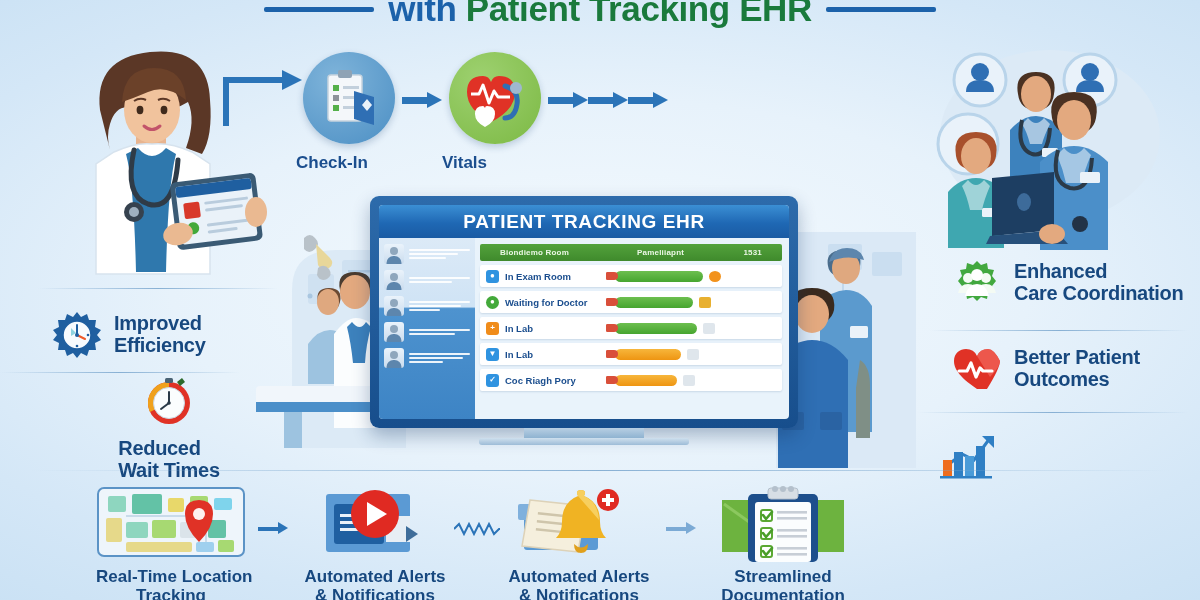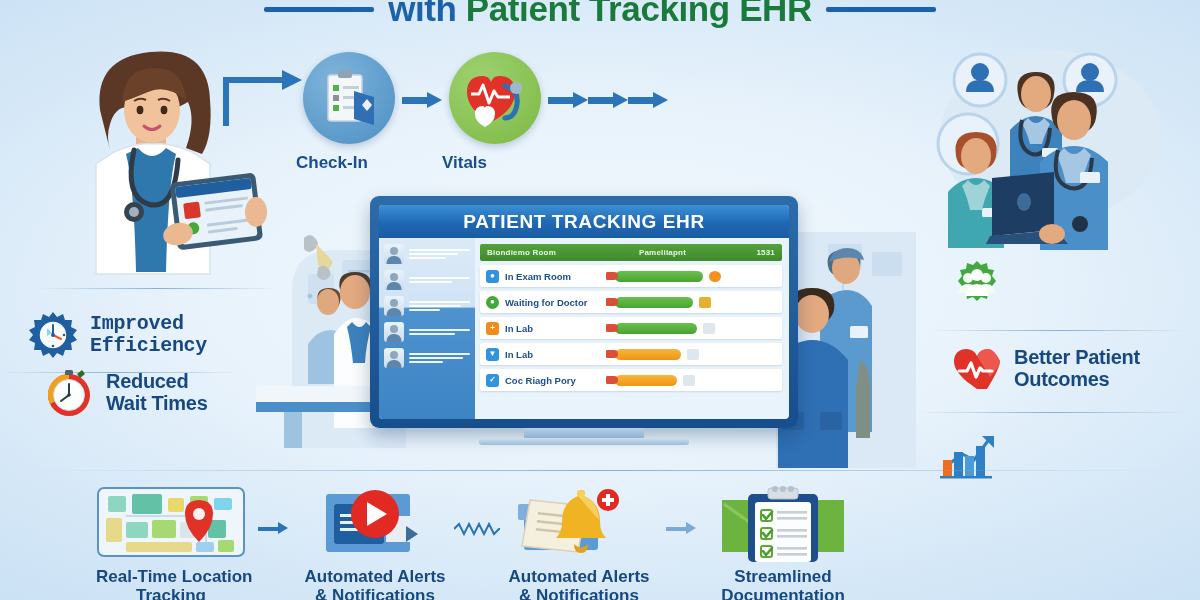--- a/index.html
+++ b/index.html
@@ -45,21 +45,21 @@
   #mon-title { height: 33px; background: linear-gradient(180deg,#3b8fd4 0%, #1f68b4 55%, #1a5ba3 100%); color:#fff; font-size: 19px; font-weight: bold; letter-spacing: .6px; display:flex; align-items:center; justify-content:center; }
   #mon-body { flex: 1; display: flex; }
   #mon-side { width: 96px; background: linear-gradient(180deg,#dceaf7 0%, #cfe3f5 38%, #4e93cf 39%, #3d84c5 100%); padding: 6px 5px; display:flex; flex-direction:column; gap: 6px; }
   .pt-row { display:flex; gap:5px; align-items:center; }
   .pt-av { width:20px; height:20px; border-radius:3px; flex:none; background: linear-gradient(#eaf3fb,#cadcee); position:relative; overflow:hidden; }
   .pt-av::before { content:""; position:absolute; left:50%; top:3px; transform:translateX(-50%); width:8px; height:8px; border-radius:50%; background:#8fa7bd; }
   .pt-av::after { content:""; position:absolute; left:50%; bottom:0; transform:translateX(-50%); width:15px; height:8px; border-radius:7px 7px 0 0; background:#5d86ad; }
   .pt-lines { flex:1; display:flex; flex-direction:column; gap:2px; }
   .pt-lines i { display:block; height:2px; background:#ffffff; opacity:.9; border-radius:1px; }
   #mon-main { flex:1; padding: 6px 7px 6px 5px; display:flex; flex-direction:column; gap:4px; }
-  #tbl-head { height: 17px; background: linear-gradient(#53a23c,#3f8a2c); border-radius:2px; display:flex; align-items:center; padding: 0 7px; gap:6px; }
+  #tbl-head { height: 17px; background: linear-gradient(#53a23c,#3f8a2c); border-radius:2px; display:flex; align-items:center; padding: 0 20px; gap:6px; }
   #tbl-head span { color:#eaf7e4; font-size:8px; font-weight:bold; letter-spacing:.2px; }
   .h-c1 { flex: 1.35; }
   .h-c2 { flex: 1; }
   .h-c3 { width: 22px; text-align:right; }
   .trow { height: 22px; background:#fff; border-radius:2px; display:flex; align-items:center; padding:0 6px; gap:6px; box-shadow:0 1px 2px rgba(40,80,130,.16); }
   .st-ic { width:13px; height:13px; border-radius:3px; flex:none; display:flex; align-items:center; justify-content:center; color:#fff; font-size:8px; font-weight:bold; line-height:1; }
   .st-blue { background:#2f93e0; }
   .st-green { background:#43a93a; border-radius:50%; }
   .st-orange { background:#f08c1a; }
   .st-name { font-size:9.5px; font-weight:bold; color:#1b4e8e; white-space:nowrap; flex:none; width:104px; overflow:hidden; }
@@ -221,21 +221,21 @@
     <path d="M62 134 l62 -6 v58 l-62 6z" fill="#1d3e62"></path>
     <path d="M60 192 l66 -6 l12 14 H56z" fill="#27507b"></path>
     <ellipse cx="94" cy="158" rx="7" ry="9" fill="#3d6b9a"></ellipse>
     <ellipse cx="122" cy="190" rx="13" ry="10" fill="#e3a97f"></ellipse>
     <circle cx="150" cy="180" r="8" fill="#223246"></circle>
   </svg>
 </div>
 
 <div class="abs hairline" style="left:38px; top:288px; width:240px;"></div>
 
-<div class="abs benefit" style="left:28px; top:310px; width:250px;font-family:Liberation Mono, monospace;">
+<div class="abs benefit" style="left:52px; top:310px; width:250px;">
   <div class="bicon">
     <svg width="50" height="50" viewBox="0 0 50 50">
       <path d="M25 2 l4 5 l6 -3 l2 6 l7 0 l-1 7 l6 3 l-4 5 l4 5 l-6 3 l1 7 l-7 0 l-2 6 l-6 -3 l-4 5 l-4 -5 l-6 3 l-2 -6 l-7 0 l1 -7 l-6 -3 l4 -5 l-4 -5 l6 -3 l-1 -7 l7 0 l2 -6 l6 3z" fill="#1f5fa0"></path>
       <circle cx="25" cy="25" r="14" fill="#f7fbfe"></circle>
       <circle cx="25" cy="25" r="14" fill="none" stroke="#1f5fa0" stroke-width="1.5"></circle>
       <path d="M19 18 l5 5 l-5 3z" fill="#8fd4e0"></path>
       <path d="M25 25 L25 15" stroke="#1f5fa0" stroke-width="2" stroke-linecap="round"></path>
       <path d="M25 25 L33 29" stroke="#ef5a2a" stroke-width="2" stroke-linecap="round"></path>
       <circle cx="25" cy="25" r="2" fill="#1f5fa0"></circle>
       <circle cx="25" cy="36" r="1.3" fill="#1f5fa0"></circle>
@@ -243,21 +243,21 @@
     </svg>
   </div>
   <div class="blabel">
     <div>Improved</div>
     <div>Efficiency</div>
   </div>
 </div>
 
 <div class="abs hairline" style="left:0px; top:372px; width:240px;"></div>
 
-<div class="abs benefit" style="left:44px; top:368px; width:250px;">
+<div class="abs benefit" style="left:44px; top:376px; width:250px;flex-direction:column;">
   <div class="bicon">
     <svg width="50" height="50" viewBox="0 0 50 50">
       <circle cx="25" cy="27" r="21" fill="#e03226"></circle>
       <path d="M25 6 a21 21 0 0 0 -19 30 l6 -3 a14 14 0 0 1 13 -20z" fill="#f0a11c"></path>
       <circle cx="25" cy="27" r="15.5" fill="#fbfdfe" stroke="#c9d6e1" stroke-width="1"></circle>
       <rect x="21" y="2" width="8" height="5" rx="1.5" fill="#4a6274"></rect>
       <path d="M33 6 l5 -4 l3 4 l-5 4z" fill="#2d6a2c"></path>
       <path d="M25 27 L25 16" stroke="#2b3a48" stroke-width="2" stroke-linecap="round"></path>
       <path d="M25 27 L17 33" stroke="#2b3a48" stroke-width="2" stroke-linecap="round"></path>
       <circle cx="25" cy="27" r="1.8" fill="#2b3a48"></circle>
@@ -273,20 +273,24 @@
   <div class="bicon">
     <svg width="50" height="50" viewBox="0 0 50 50">
       <path d="M25 3 l4 4 l6 -2 l1 6 l6 1 l-2 6 l4 5 l-4 5 l2 6 l-6 1 l-1 6 l-6 -2 l-4 4 l-4 -4 l-6 2 l-1 -6 l-6 -1 l2 -6 l-4 -5 l4 -5 l-2 -6 l6 -1 l1 -6 l6 2z" fill="#42a83f"></path>
       <circle cx="16" cy="20" r="5" fill="#f4fbf4"></circle>
       <circle cx="34" cy="20" r="5" fill="#f4fbf4"></circle>
       <circle cx="25" cy="17" r="6" fill="#ffffff"></circle>
       <path d="M6 35 q2 -9 10 -9 q8 0 10 9z" fill="#f4fbf4"></path>
       <path d="M24 35 q2 -9 10 -9 q8 0 10 9z" fill="#f4fbf4"></path>
       <path d="M13 38 q3 -12 12 -12 q9 0 12 12z" fill="#ffffff"></path>
     </svg>
+  </div>
+  <div class="blabel">
+    <div>Enhanced</div>
+    <div>Care Coordination</div>
   </div>
 </div>
 
 <div class="abs hairline" style="left:930px; top:330px; width:258px;"></div>
 
 <div class="abs benefit" style="left:952px; top:344px; width:250px;">
   <div class="bicon">
     <svg width="50" height="50" viewBox="0 0 50 50">
       <path d="M25 45 C6 32 2 24 2 17 C2 9 8 5 14 5 q8 0 11 7 q3 -7 11 -7 q6 0 12 12 q0 7 -13 28z" fill="#e03226"></path>
       <path d="M25 12 q3 -7 11 -7 q6 0 12 12 q0 6 -10 16z" fill="#f2675c" opacity=".7"></path>

